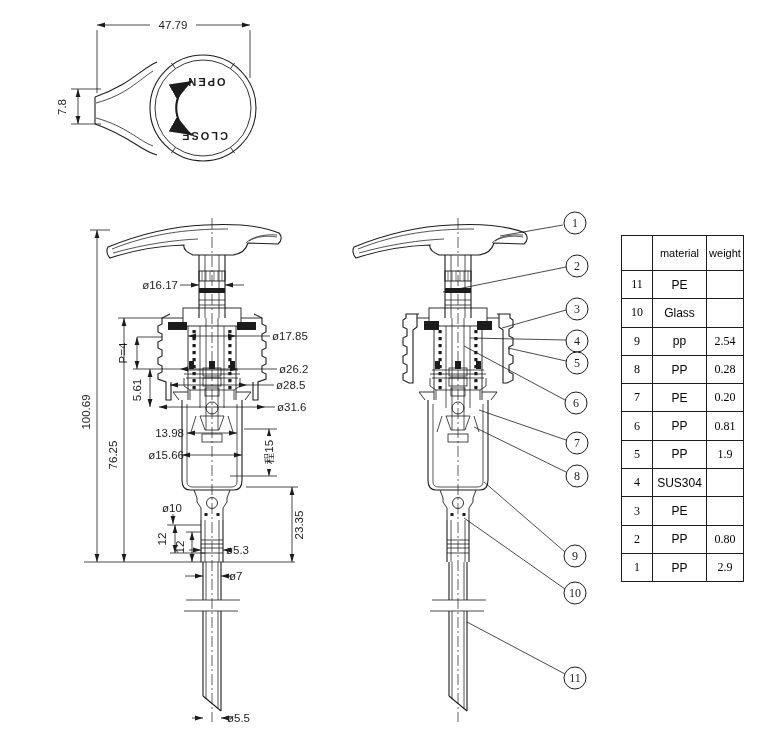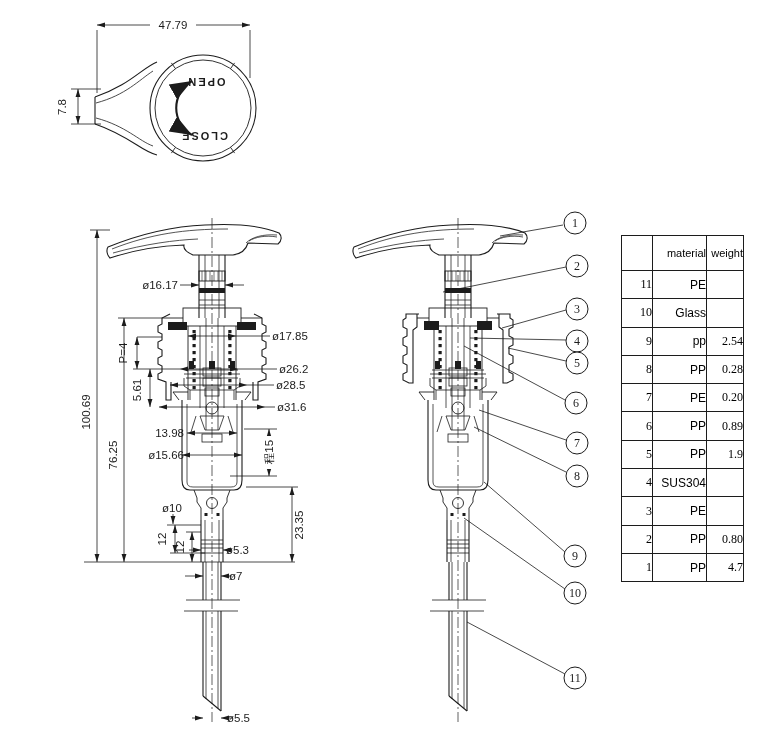--- a/index.html
+++ b/index.html
@@ -6,21 +6,21 @@
   #canvas{position:relative;width:771px;height:745px;background:#ffffff;overflow:hidden;
           font-family:"Liberation Sans",sans-serif;}
   #drawing{position:absolute;left:0;top:0;}
   svg text{fill:#1c1c1c;}
   .dimtxt{font-family:"Liberation Sans",sans-serif;font-size:11.5px;}
   .baltxt{font-family:"Liberation Serif",serif;font-size:12px;}
   .engrave{font-family:"Liberation Sans",sans-serif;font-size:11px;font-weight:bold;letter-spacing:2px;}
   
   #parts-table{position:absolute;left:621px;top:235px;border-collapse:collapse;
                table-layout:fixed;width:122px;}
-  #parts-table td,#parts-table th{border:1.2px solid #1c1c1c;text-align:right;vertical-align:middle;
+  #parts-table td,#parts-table th{border:1.2px solid #1c1c1c;text-align:center;vertical-align:middle;
                padding:0;overflow:hidden;white-space:nowrap;background:#fff;}
   #parts-table th{height:34px;font-weight:normal;font-size:11px;font-family:"Liberation Sans",sans-serif;}
   #parts-table td{height:27.3px;font-size:12px;}
   .col-no{width:31px;font-family:"Liberation Serif",serif;}
   .col-mat{width:54px;font-family:"Liberation Sans",sans-serif;}
   .col-wt{width:37px;font-family:"Liberation Serif",serif;}
   td.cell-no,td.cell-wt{font-family:"Liberation Serif",serif;}
 </style>
 </head>
 <body>
@@ -448,21 +448,21 @@
     <td class="cell-wt">0.28</td>
   </tr>
   <tr>
     <td class="cell-no">7</td>
     <td>PE</td>
     <td class="cell-wt">0.20</td>
   </tr>
   <tr>
     <td class="cell-no">6</td>
     <td>PP</td>
-    <td class="cell-wt">0.89</td>
+    <td class="cell-wt">0.81</td>
   </tr>
   <tr>
     <td class="cell-no">5</td>
     <td>PP</td>
     <td class="cell-wt">1.9</td>
   </tr>
   <tr>
     <td class="cell-no">4</td>
     <td>SUS304</td>
     <td class="cell-wt"></td>
@@ -473,18 +473,18 @@
     <td class="cell-wt"></td>
   </tr>
   <tr>
     <td class="cell-no">2</td>
     <td>PP</td>
     <td class="cell-wt">0.80</td>
   </tr>
   <tr>
     <td class="cell-no">1</td>
     <td>PP</td>
-    <td class="cell-wt">4.7</td>
+    <td class="cell-wt">2.9</td>
   </tr>
 </tbody>
     </table>
 
 </div>
 
 </body></html>

